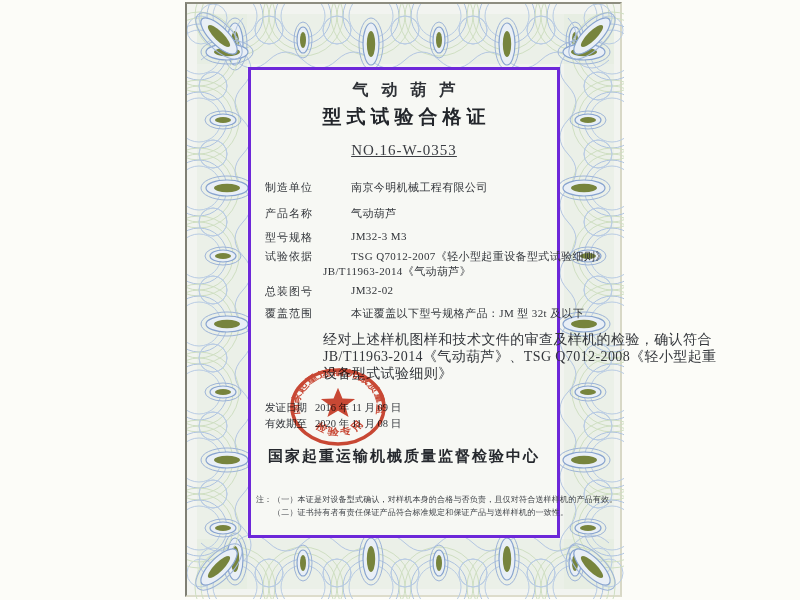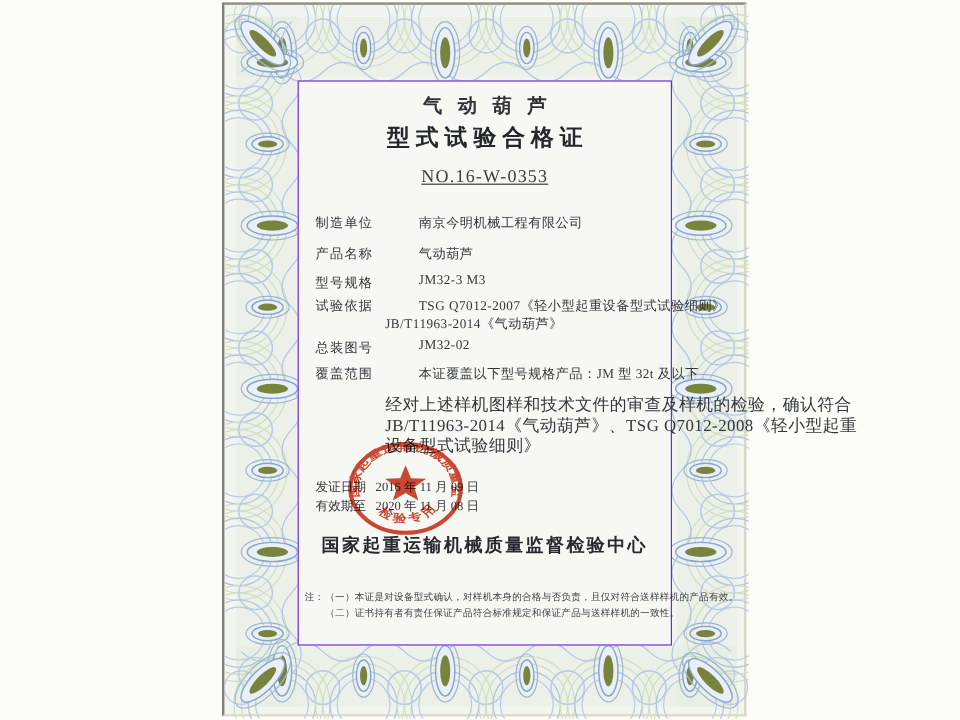--- a/index.html
+++ b/index.html
@@ -13,21 +13,21 @@
     background:#f2f4f0;
     border-left:2px solid #7f7f74;
     border-top:2px solid #8d8d80;
     border-right:2px solid #d8d8c6;
     border-bottom:2px solid #dddccb;
     box-sizing:border-box;
   }
   .border-svg{position:absolute;left:0;top:0;}
   .inner{
     position:absolute;left:61px;top:63px;width:312px;height:471px;
-    border:1px solid #6d28d9;background:#f7f8f4;box-sizing:border-box;
+    border:3px solid #6d28d9;background:#f7f8f4;box-sizing:border-box;
   }
   .ctr{position:absolute;left:0;width:100%;text-align:center;color:#2e3136;}
   .sub-title{top:10px;font-size:16px;font-weight:bold;letter-spacing:13px;text-indent:13px;}
   .main-title{top:34px;font-size:19px;font-weight:bold;letter-spacing:5px;text-indent:5px;color:#23262b;}
   .cert-no{top:72px;font-size:15px;letter-spacing:1px;color:#3a3d42;text-decoration:underline;}
   .row{position:absolute;font-size:11px;color:#33363b;white-space:nowrap;}
   .row .lbl{position:absolute;left:14px;top:0;letter-spacing:1px;}
   .row .val{position:absolute;left:72px;top:0;letter-spacing:.4px;margin-left:28px;}
   .row .val2{position:absolute;left:72px;top:15px;letter-spacing:.4px;}
   .stmt{position:absolute;left:72px;font-size:14px;color:#33363b;white-space:nowrap;letter-spacing:.4px;}

